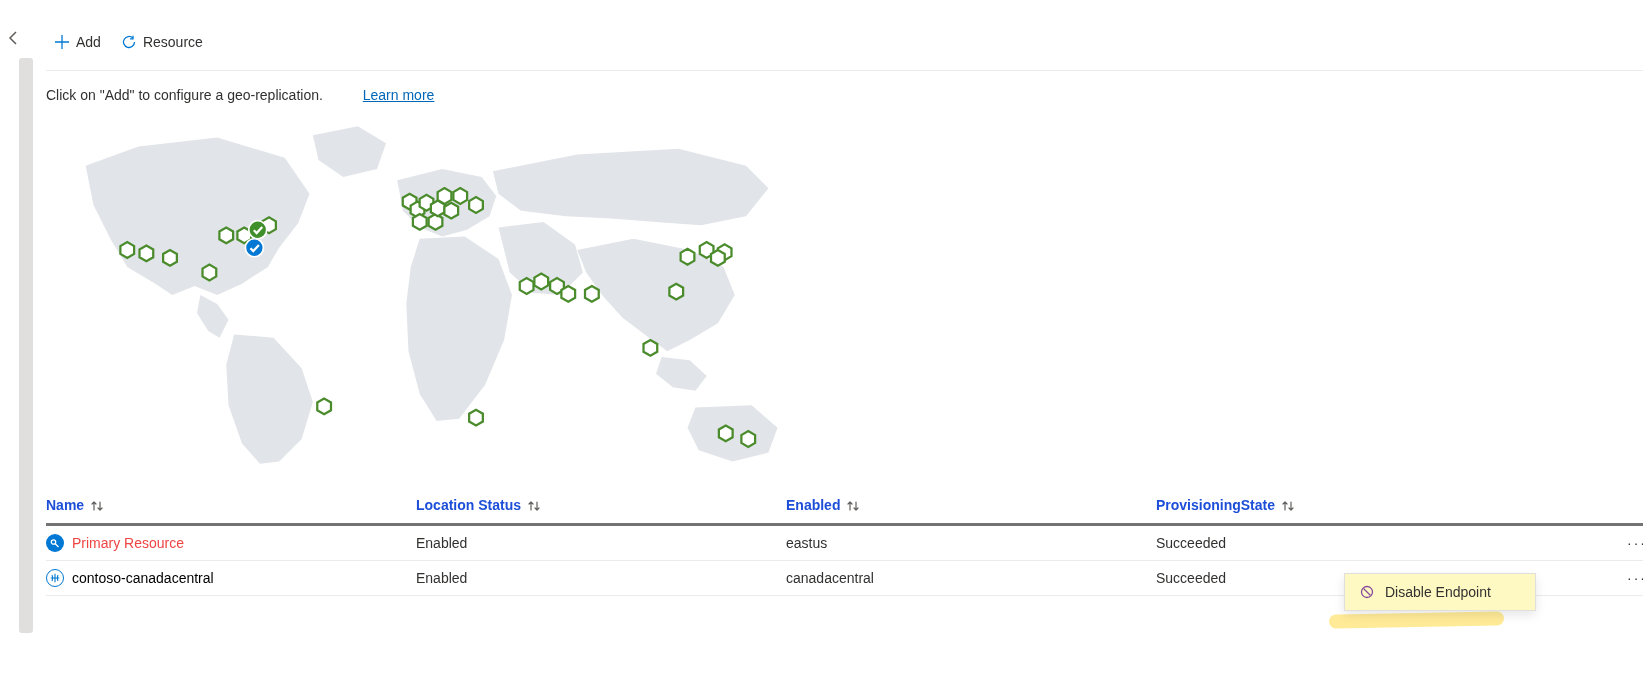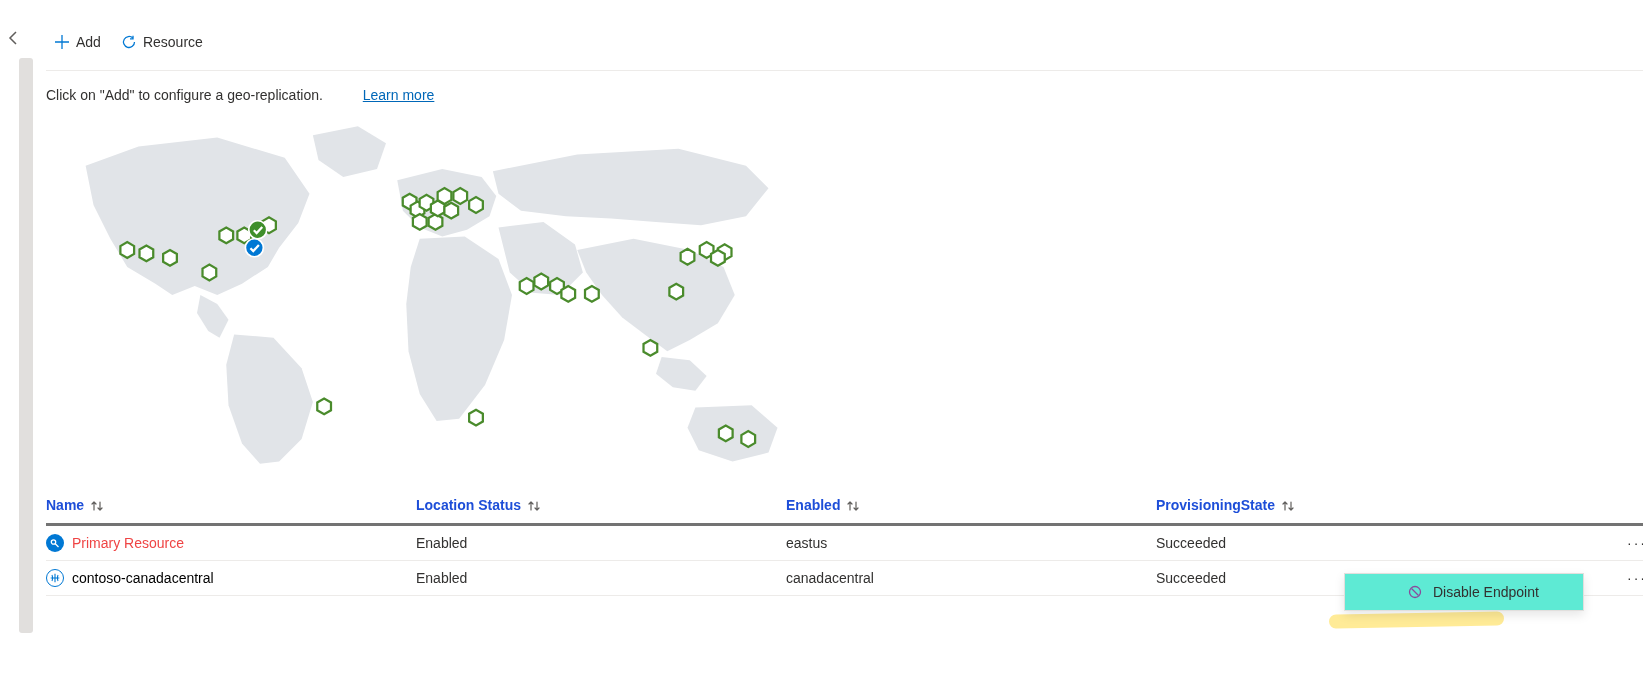--- a/index.html
+++ b/index.html
@@ -168,26 +168,25 @@
   .name-link { color: #000000; cursor: pointer; }
   .row-actions {
     text-align: right;
     color: #323130;
     font-size: 16px;
     letter-spacing: 2px;
     cursor: pointer;
   }
   .context-menu {
     position: absolute;
-    background: #5eead4;
+    background: #fef9c3;
     border: 1px solid #e1dfdd;
     box-shadow: 0 4px 10px rgba(0,0,0,0.1);
     min-width: 190px;
     z-index: 10;
-    padding-left: 48px;
   }
   .context-menu .item {
     display: flex;
     align-items: center;
     gap: 10px;
     padding: 10px 14px;
     font-size: 14px;
     cursor: pointer;
   }
   .context-menu .item .mico {

